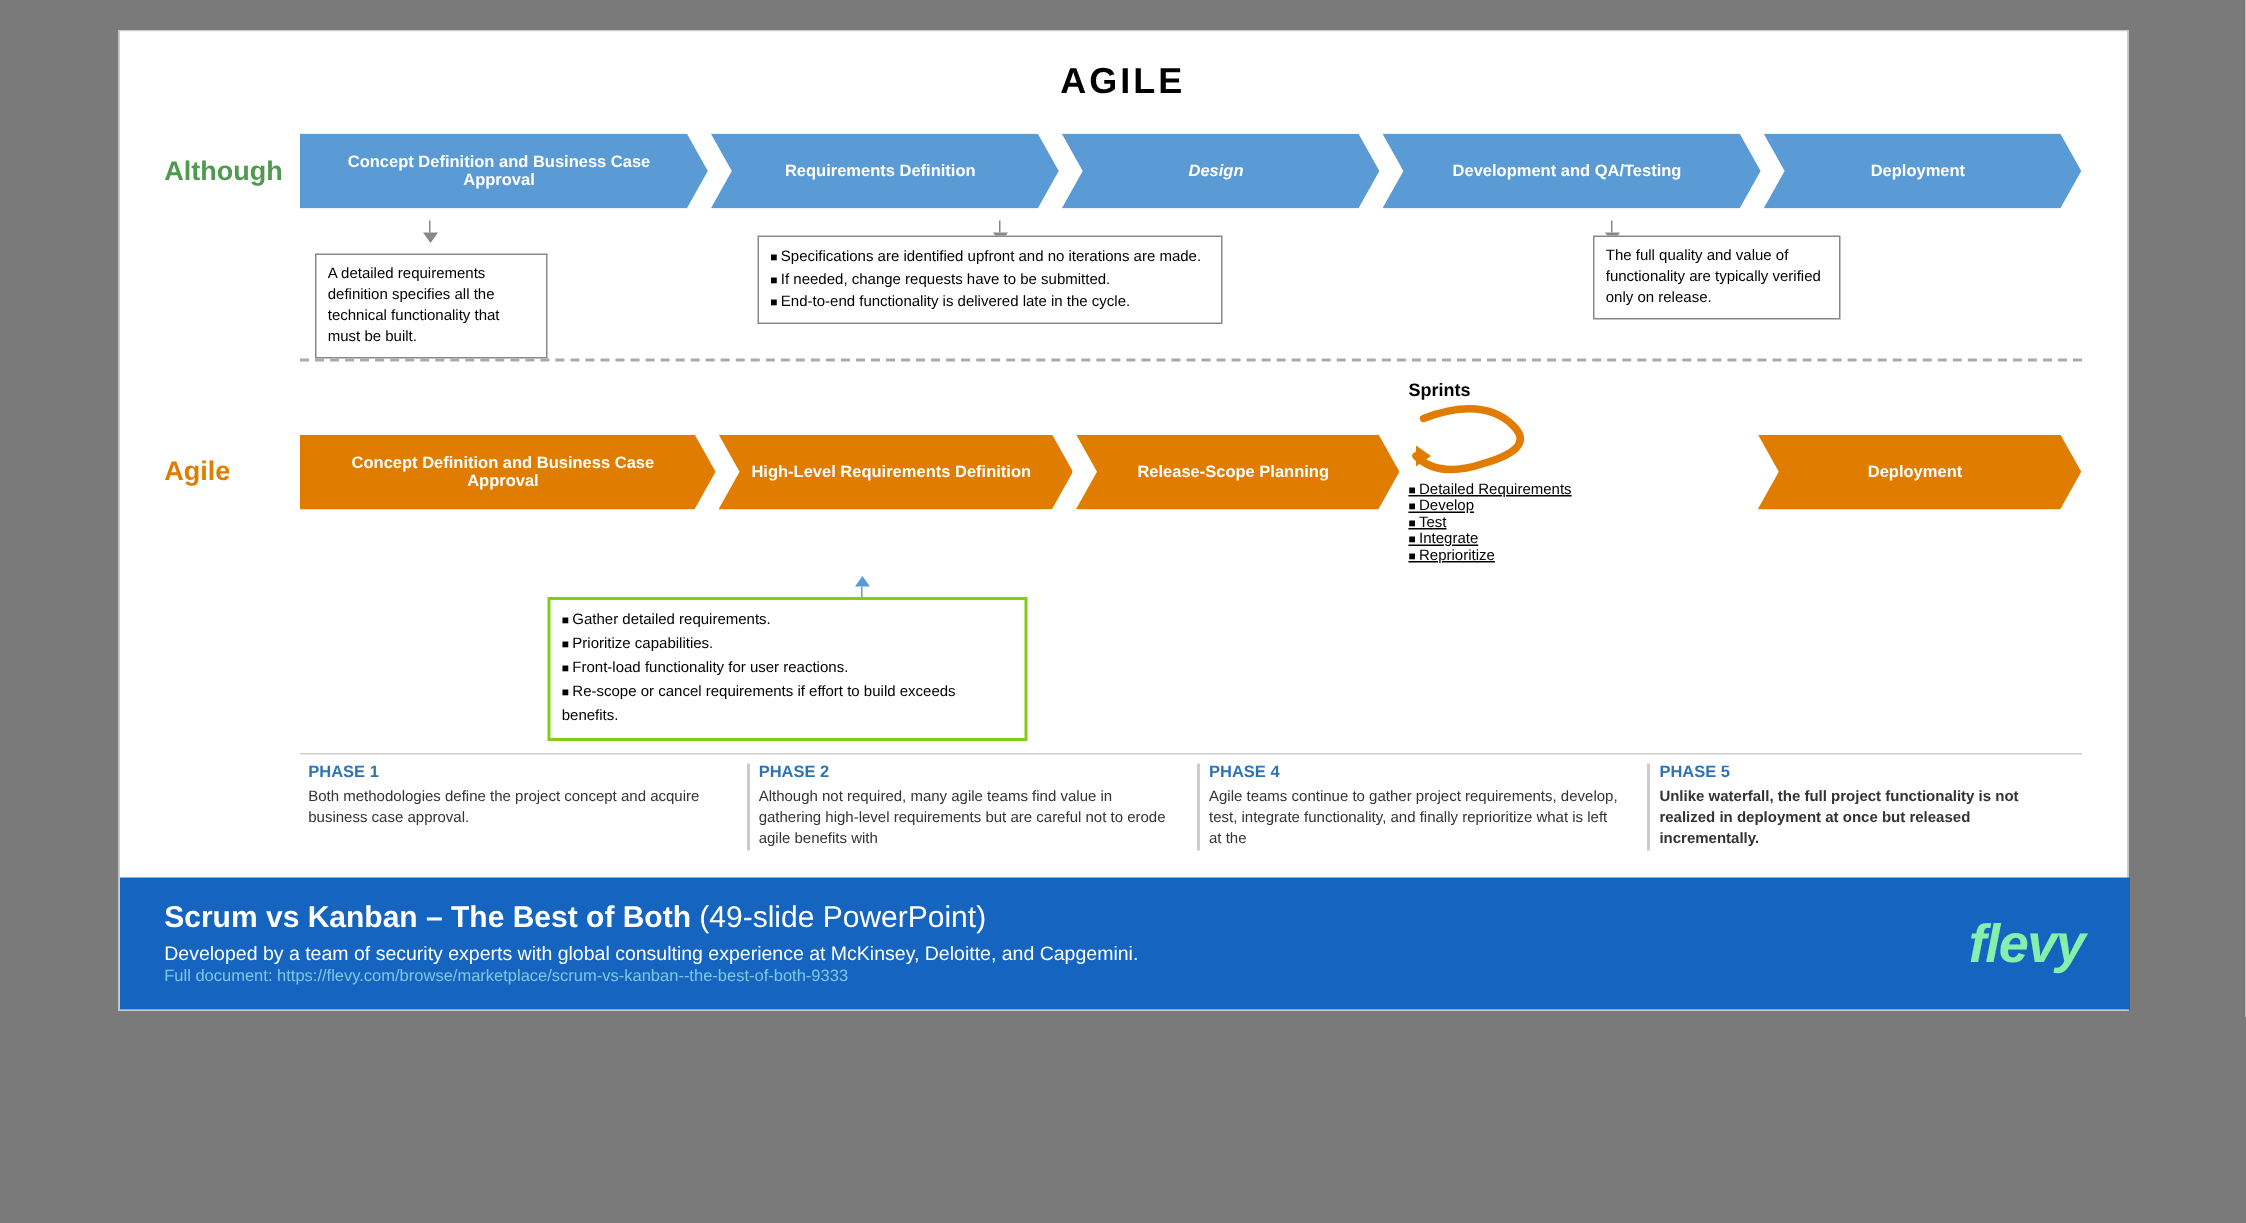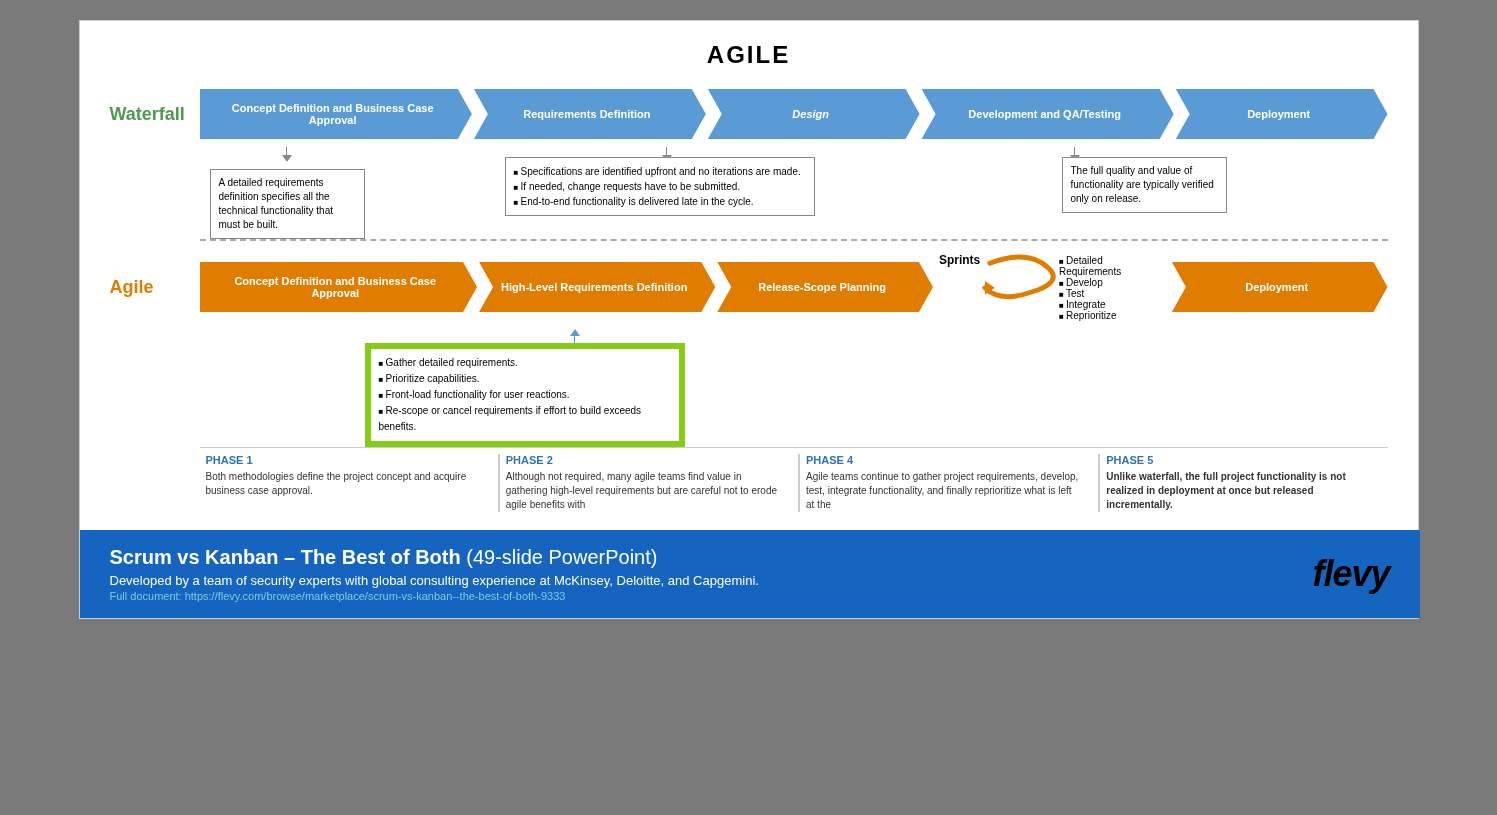--- a/index.html
+++ b/index.html
@@ -143,34 +143,34 @@
       font-weight: bold;
       margin-bottom: 4px;
     }
     .footer-title span.normal { font-weight: normal; }
     .footer-subtitle { font-size: 13px; margin-bottom: 2px; }
     .footer-link { font-size: 11px; color: #7ec8e3; }
     .flevy-logo {
       font-size: 36px;
       font-weight: 900;
       font-style: italic;
-      color: #000000;
+      color: #86efac;
       letter-spacing: -1px;
     }
   </style>
 </head>
 <body>
 
 <div class="outer-wrapper">
   <div class="main-content">
 
     <div class="agile-title">AGILE</div>
 
     <div class="row">
-      <div class="row-label waterfall">Waterfall</div>
+      <div class="row-label waterfall">Although</div>
       <div class="phases-row">
 
         <div class="phase-box first blue" style="flex:1.2;">
           <span>Concept Definition and Business Case Approval</span>
         </div>
 
         <div class="phase-box blue" style="flex:1;">
           <span>Requirements Definition</span>
         </div>
 
@@ -233,29 +233,29 @@
         </div>
 
         <div class="phase-box orange" style="flex:1;">
           <span>High-Level Requirements Definition</span>
         </div>
 
         <div class="phase-box orange" style="flex:0.9;">
           <span>Release-Scope Planning</span>
         </div>
 
-        <div style="flex:1.1; display:flex; flex-direction:row; align-items:flex-start; padding:0 4px;">
+        <div style="flex:1.1; display:flex; flex-direction:column; align-items:flex-start; padding:0 4px;">
           <div style="font-size:12px; font-weight:bold; color:#000; margin-bottom:2px;">Sprints</div>
 
           <svg width="80" height="50" viewBox="0 0 80 50">
             <path d="M10,10 Q50,-5 70,15 Q85,30 50,40 Q20,50 5,35" fill="none" stroke="#e07c00" stroke-width="5" stroke-linecap="round"></path>
             <polygon points="5,28 5,42 15,35" fill="#e07c00"></polygon>
             <path d="M5,20 Q40,0 65,18 Q80,30 50,42 Q25,52 8,38" fill="none" stroke="none"></path>
           </svg>
-          <ul class="bullet-list" style="font-size:10px; margin-top:2px;">
+          <ul class="bullet-list" style="font-size:10px; margin-top:2px;text-decoration:underline;">
             <li>Detailed Requirements</li>
             <li>Develop</li>
             <li>Test</li>
             <li>Integrate</li>
             <li>Reprioritize</li>
           </ul>
         </div>
 
         <div class="phase-box orange" style="flex:0.9;">
           <span>Deployment</span>
@@ -263,21 +263,21 @@
       </div>
     </div>
 
     <div style="margin-left:90px; position:relative; height:110px; margin-bottom:8px;">
 
       <div style="position:absolute; left:370px; top:0; display:flex; flex-direction:column; align-items:center;">
         <div style="width:0;height:0;border-left:5px solid transparent;border-right:5px solid transparent;border-bottom:7px solid #5b9bd5;"></div>
         <div style="width:1px; height:8px; background:#5b9bd5;"></div>
       </div>
 
-      <div style="position:absolute; left:165px; top:14px; width:320px; border:6px solid #84cc16; font-size:10px; padding:6px 8px; background:#fff; line-height:1.6;">
+      <div style="position:absolute; left:165px; top:14px; width:320px; border:2px solid #84cc16; font-size:10px; padding:6px 8px; background:#fff; line-height:1.6;">
         <ul class="bullet-list">
           <li>Gather detailed requirements.</li>
           <li>Prioritize capabilities.</li>
           <li>Front-load functionality for user reactions.</li>
           <li>Re-scope or cancel requirements if effort to build exceeds benefits.</li>
         </ul>
       </div>
     </div>
 
     <div class="phase-labels-row">

